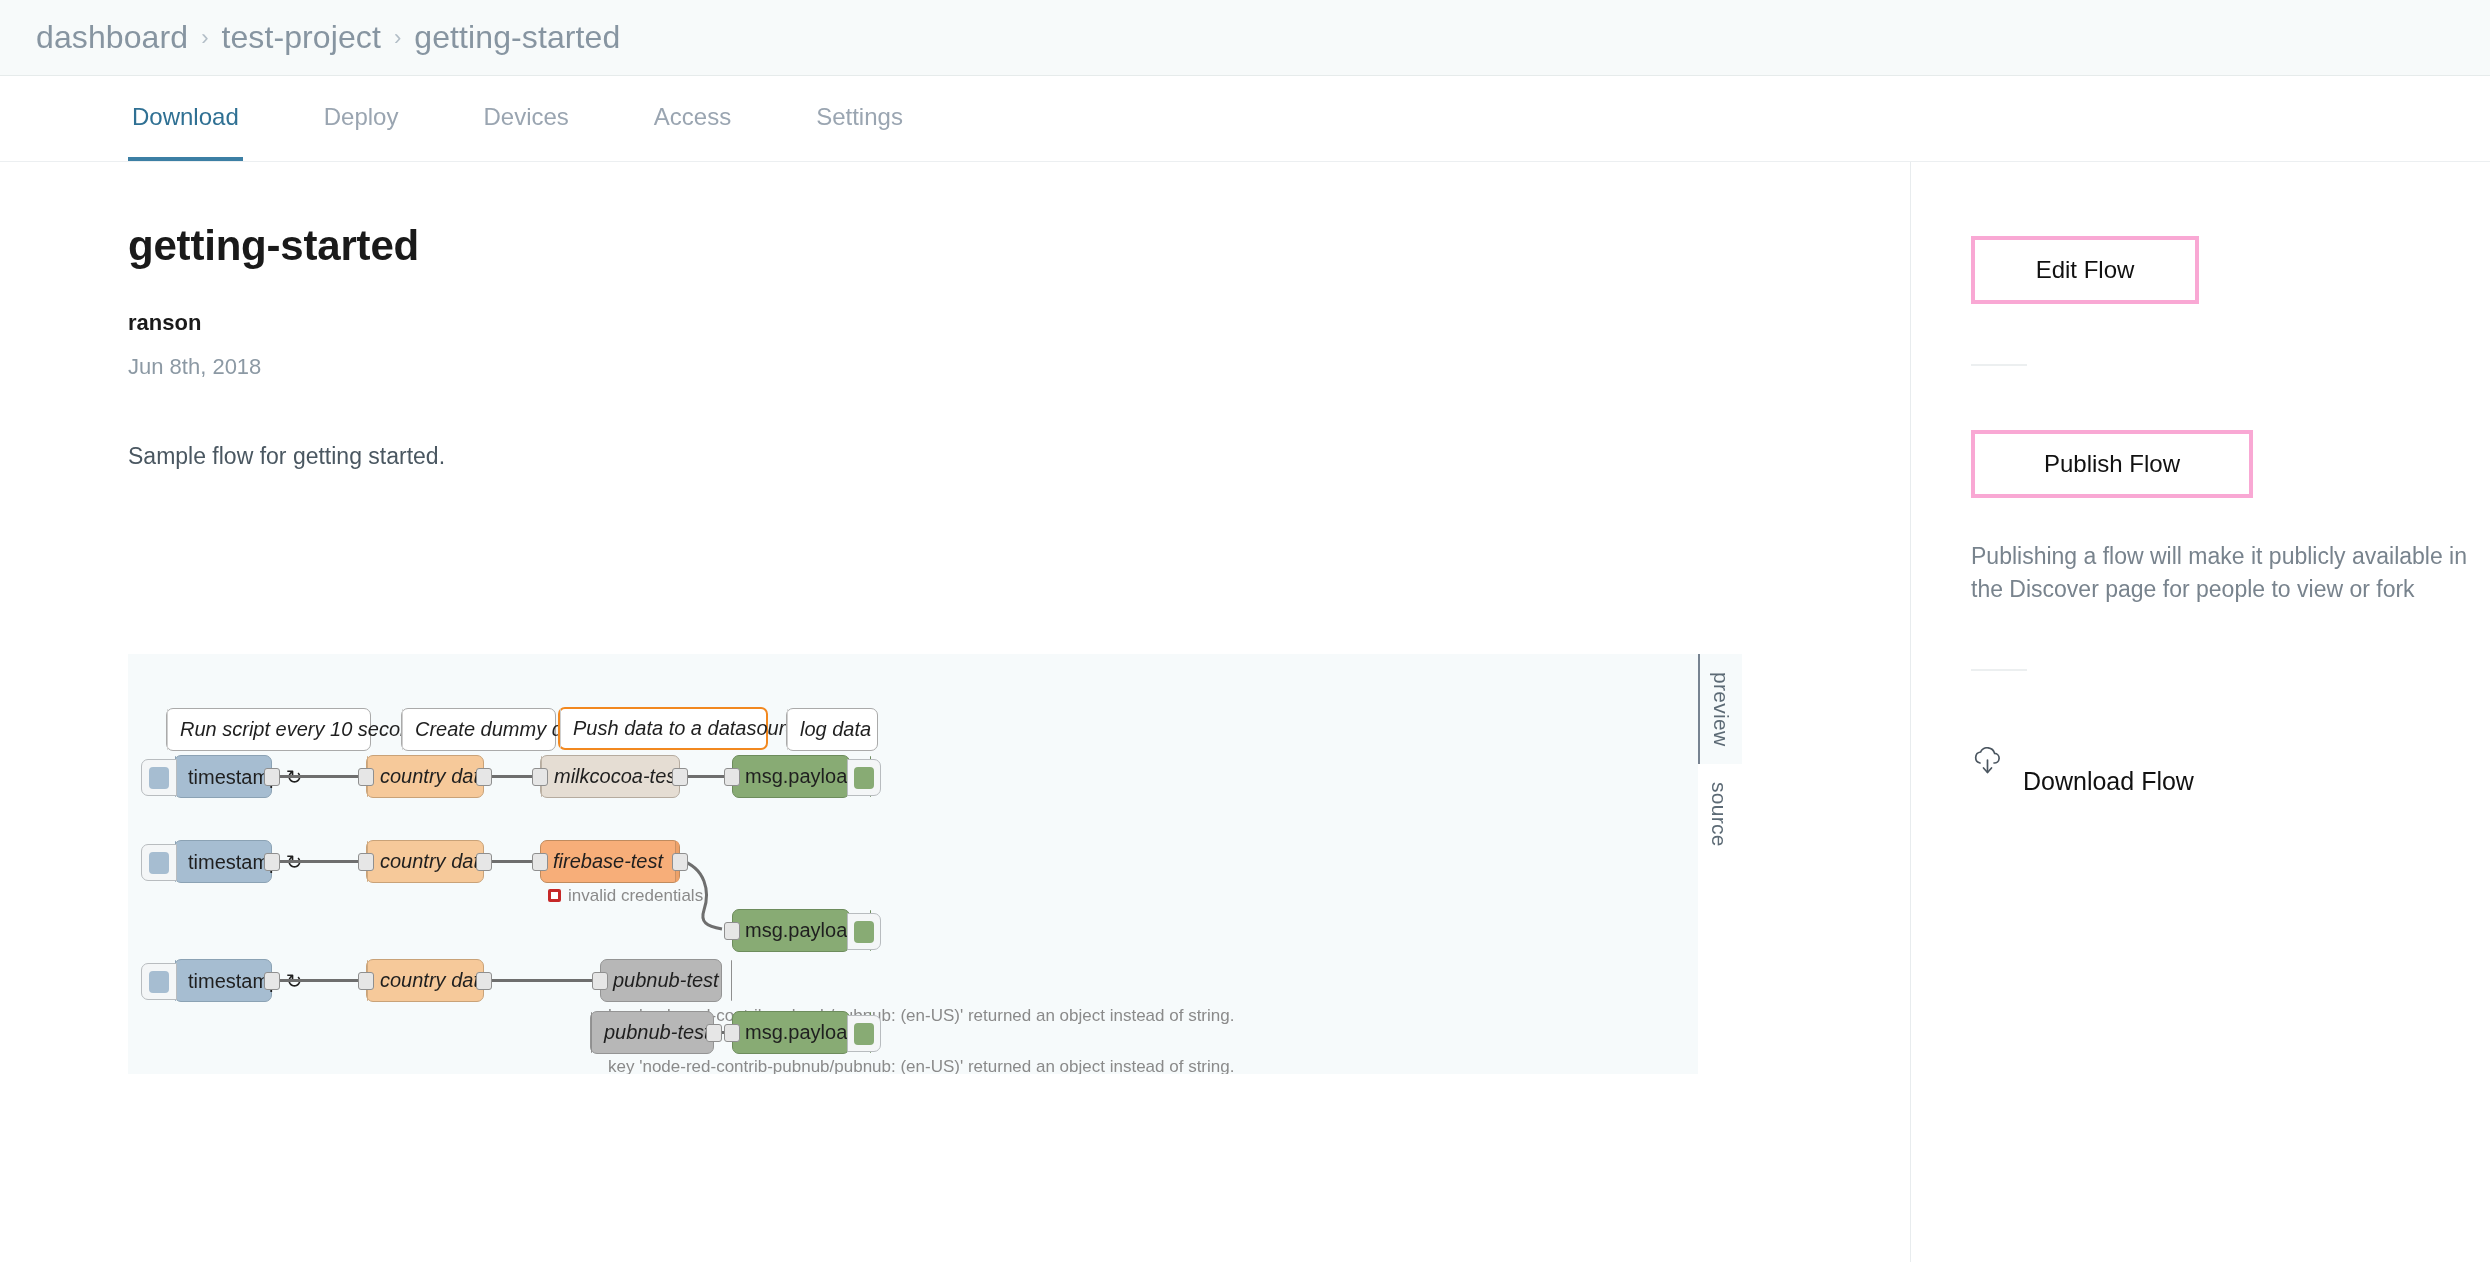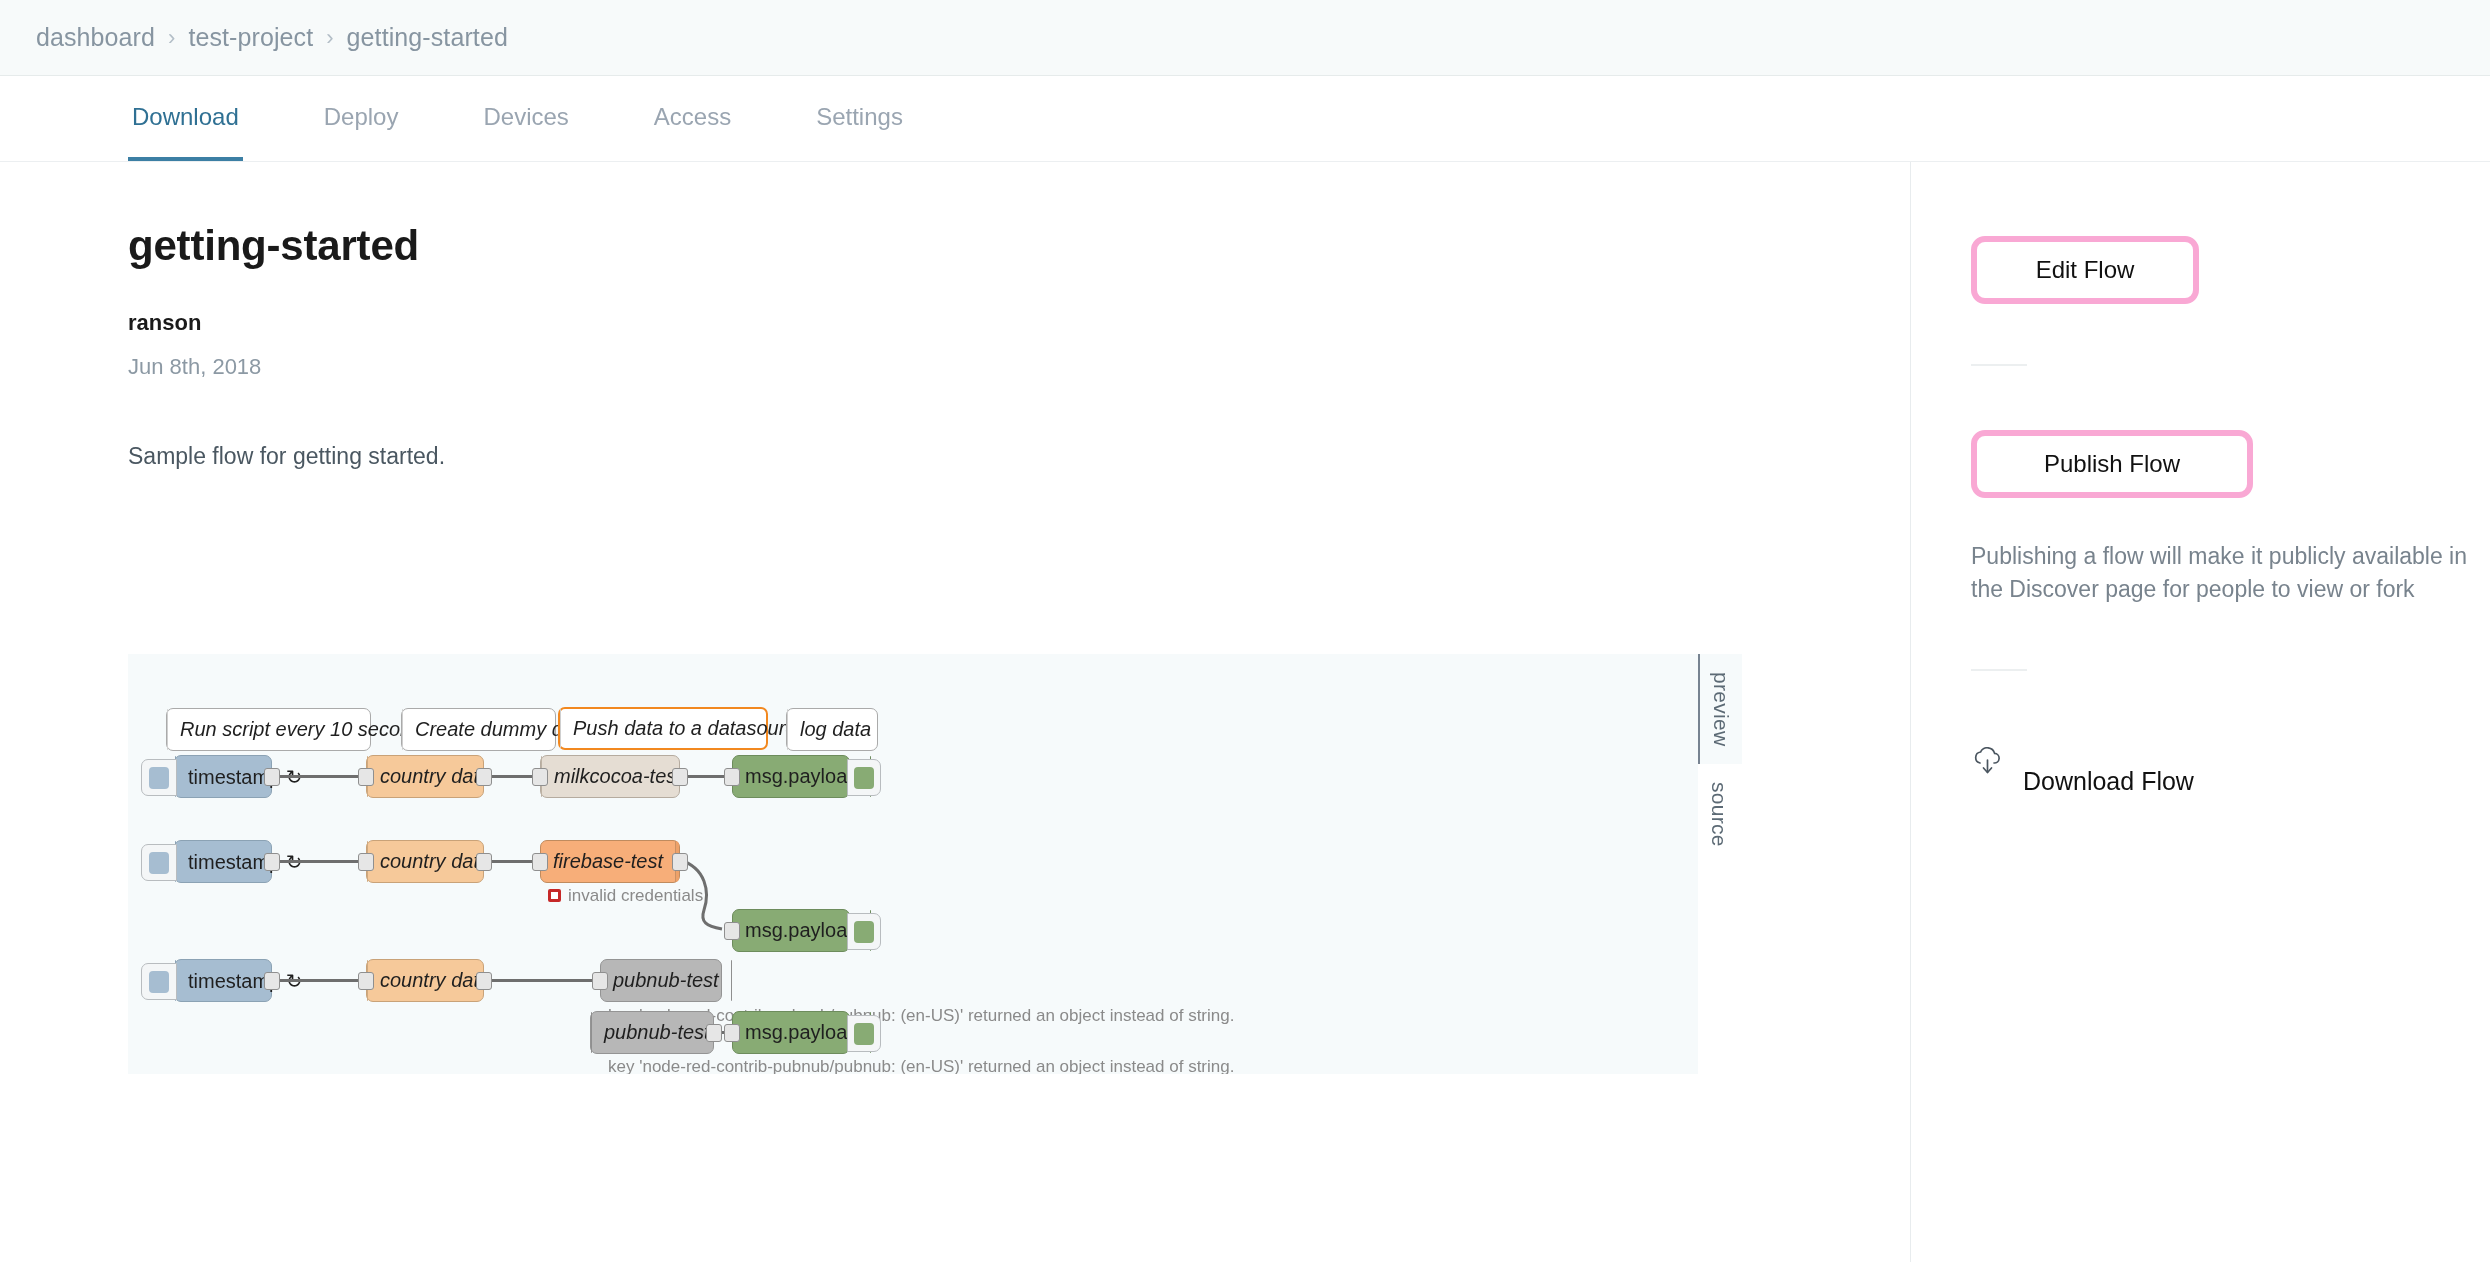--- a/index.html
+++ b/index.html
@@ -14,21 +14,21 @@
   
   .breadcrumb-bar {
     height: 76px;
     background: #f7fafa;
     border-bottom: 1px solid #e6ebeb;
     display: flex;
     align-items: center;
     padding-left: 36px;
   }
   .crumb {
-    font-size: 25px;
+    font-size: 32px;
     color: #8795a1;
     letter-spacing: .1px;
     text-align: center;
   }
   .crumb-sep {
     font-size: 22px;
     color: #b3bec7;
     margin: 0 13px;
   }
 
@@ -323,22 +323,22 @@
     height: 3px;
     z-index: 1;
   }
 
   
   .side-inner { padding: 60px 0 0 60px; }
   .btn {
     display: inline-flex;
     align-items: center;
     justify-content: center;
-    border: 6px solid #f9a8d4;
-    border-radius: 14px;
+    border: 4px solid #f9a8d4;
+    border-radius: 0;
     background: #ffffff;
     font-size: 24px;
     color: #111111;
     cursor: pointer;
   }
   #edit-flow-btn { width: 228px; height: 68px; margin-top: 14px; }
   #publish-flow-btn { width: 282px; height: 68px; }
   .hr {
     width: 56px;
     height: 2px;

